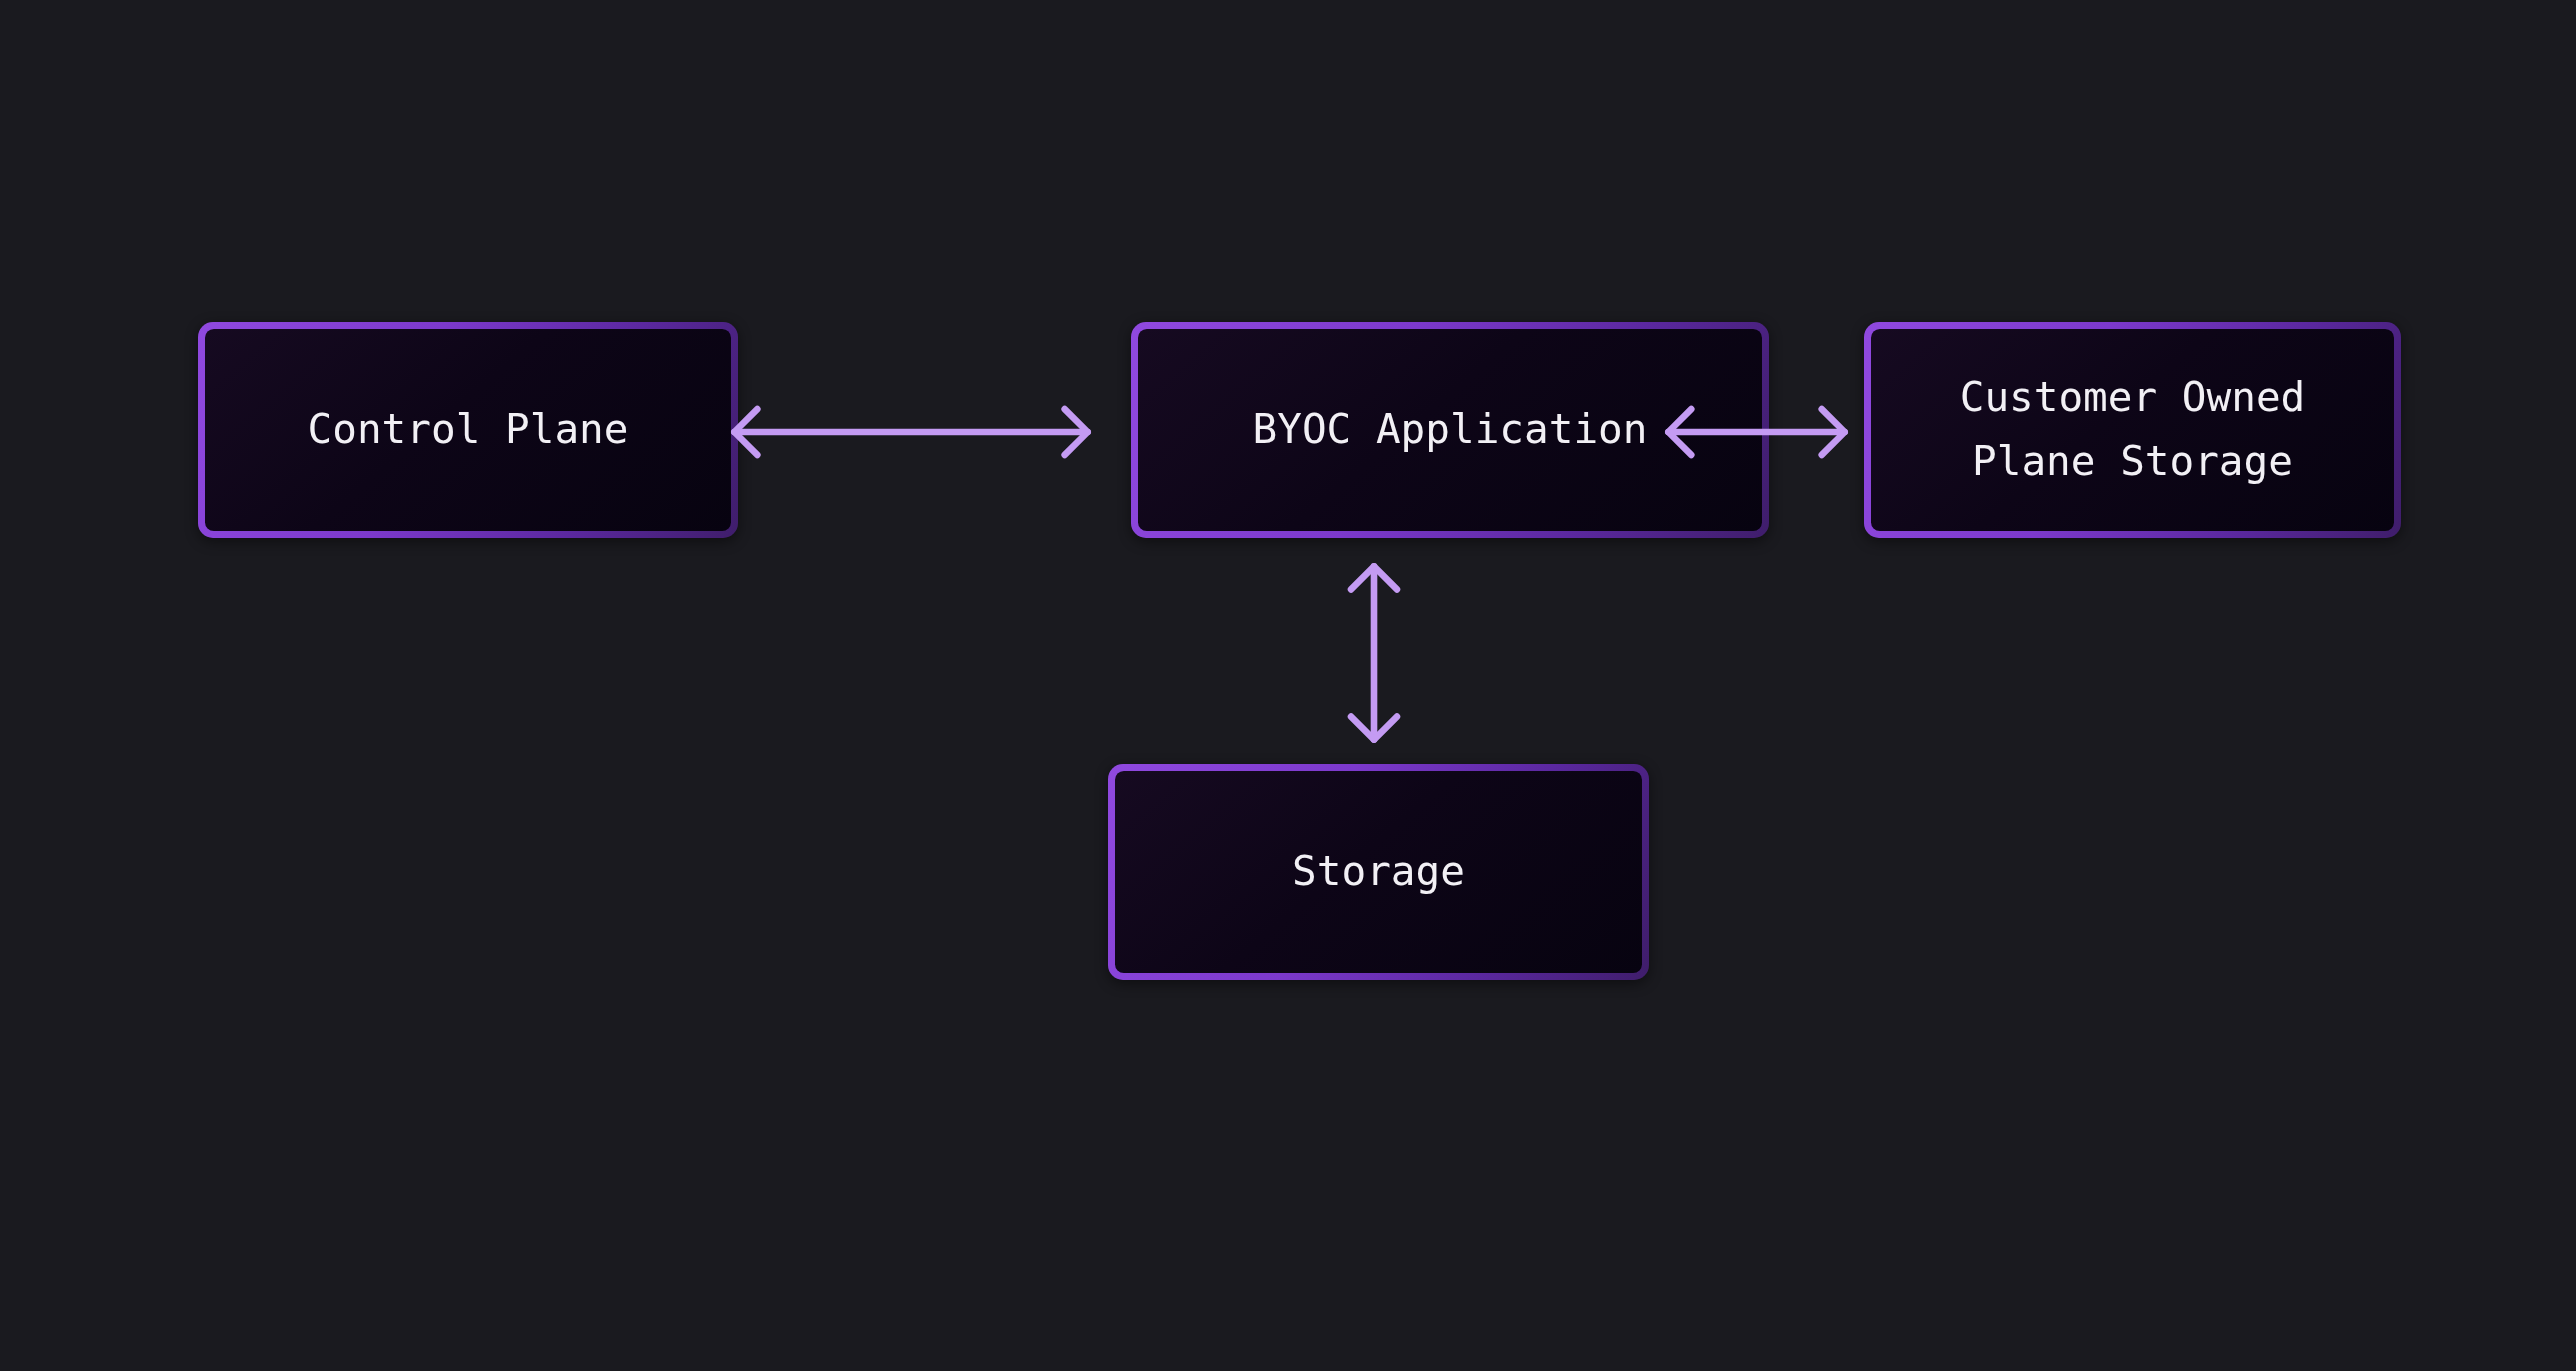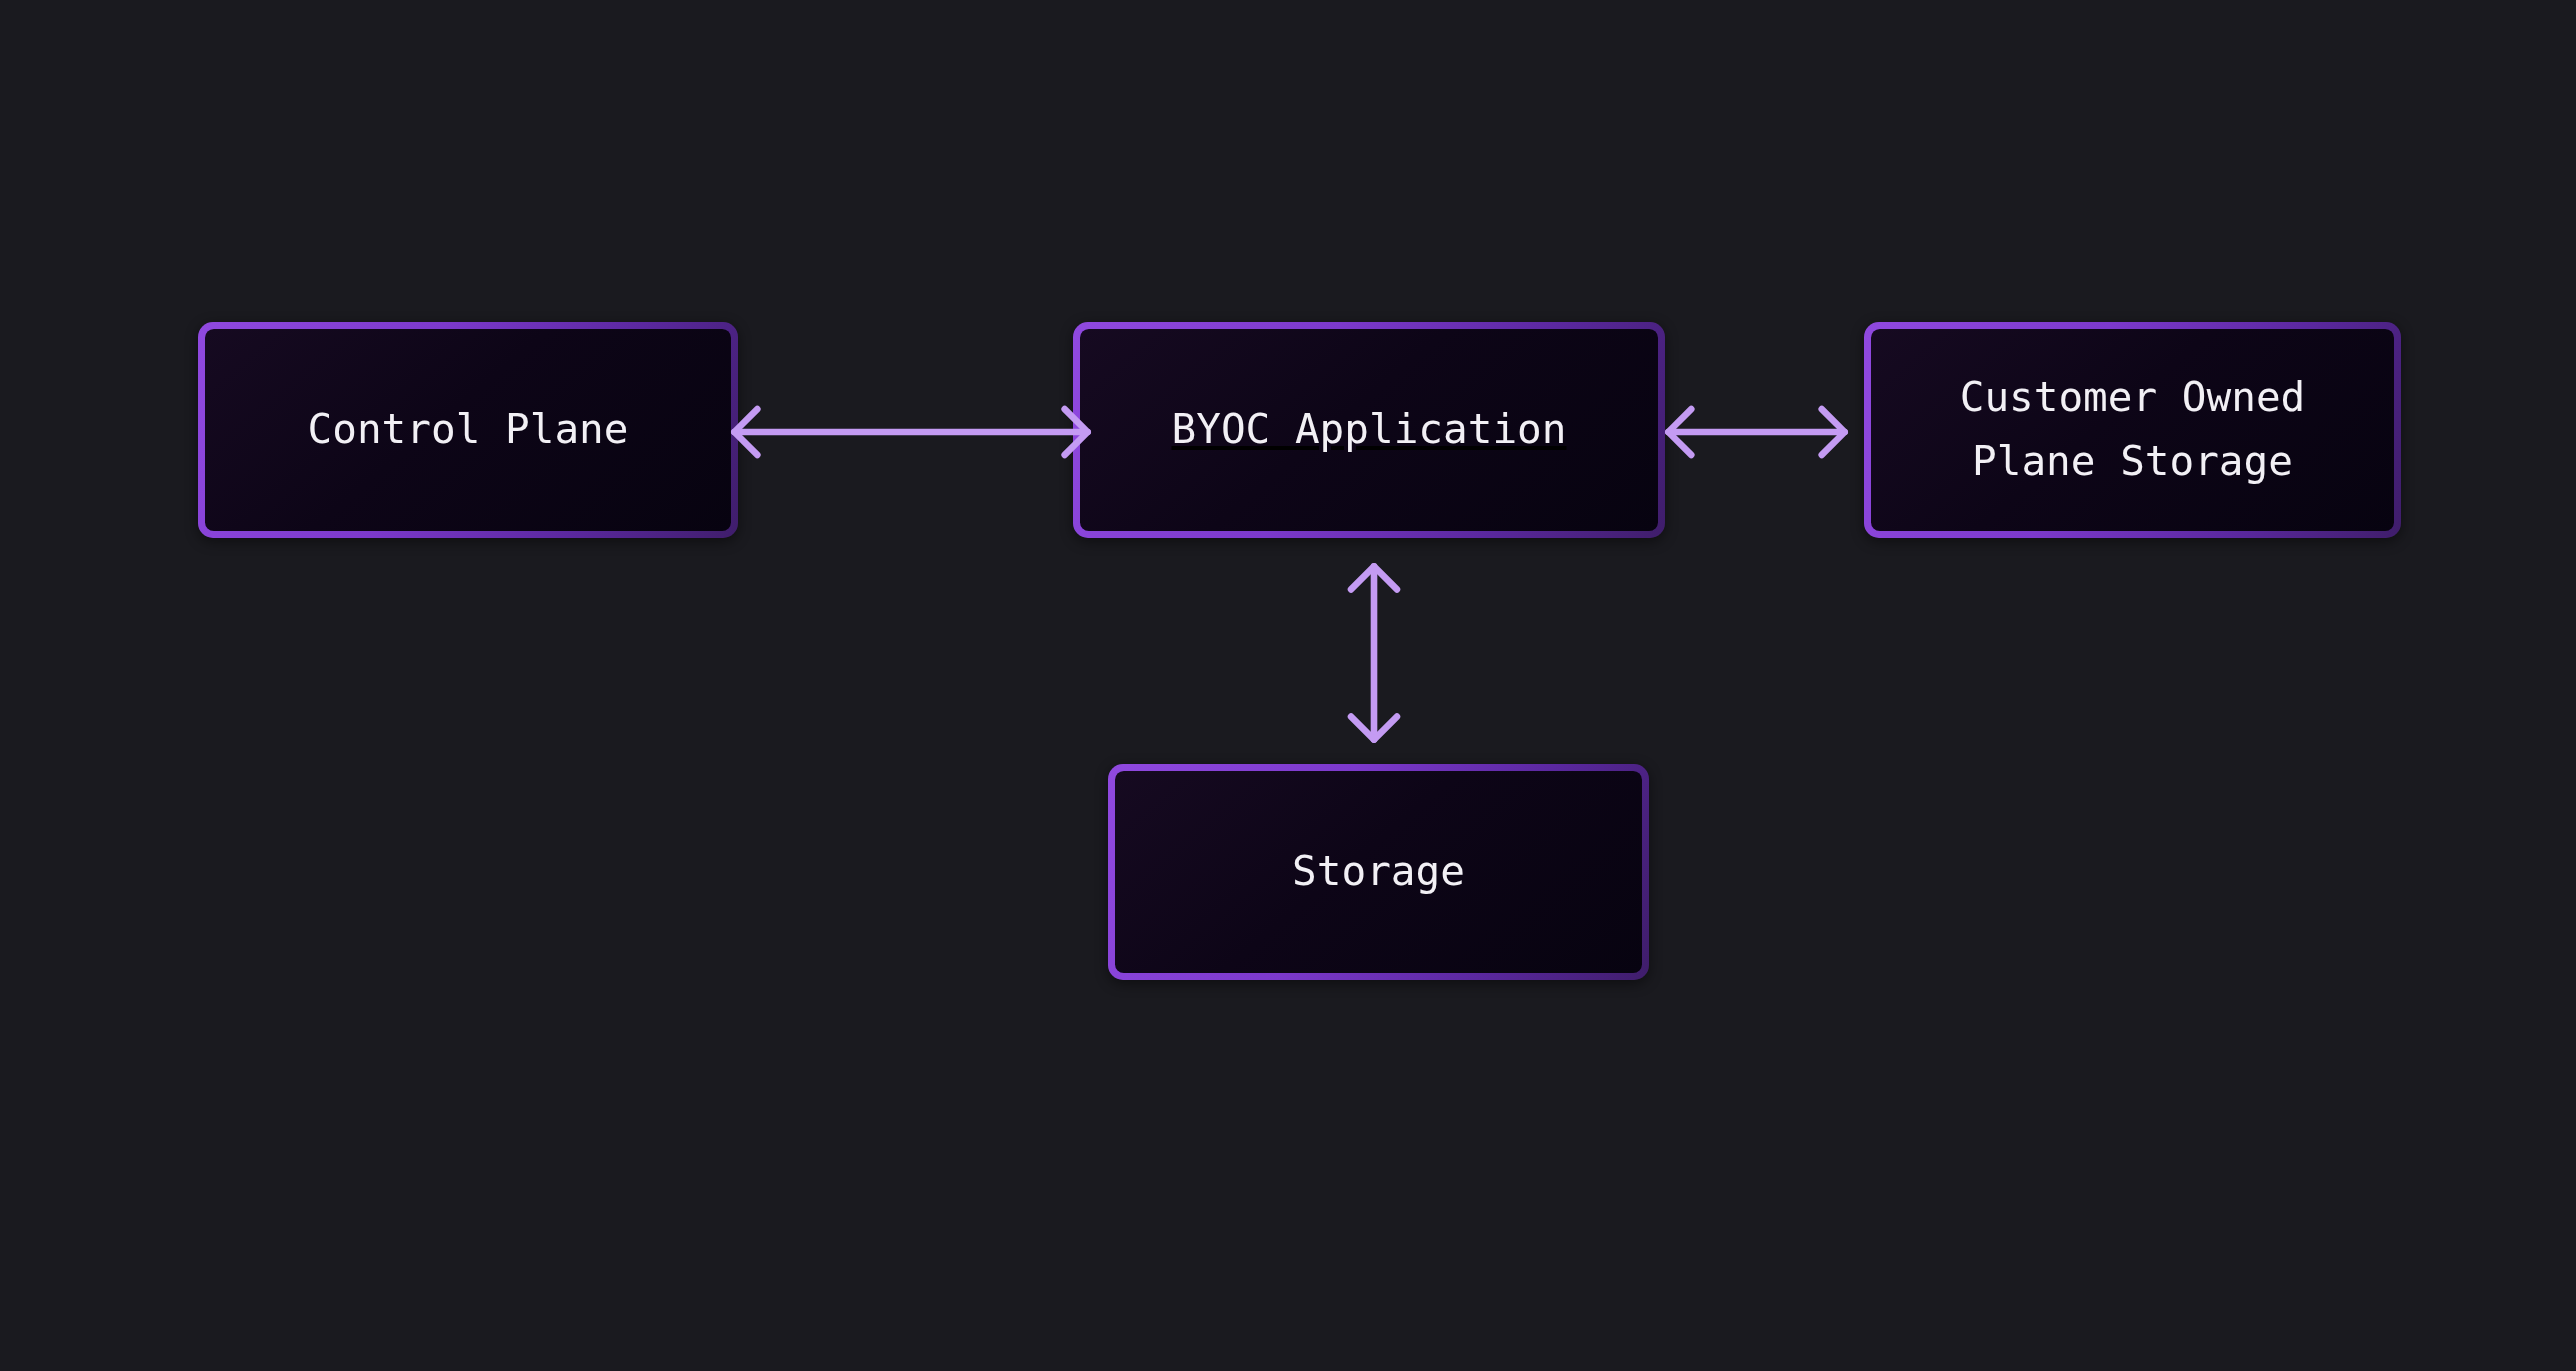--- a/index.html
+++ b/index.html
@@ -63,21 +63,21 @@
   }
   .node-label{
     color:var(--text);
     font-size:41px;
     line-height:1.55;
     text-align:center;
     white-space:pre-line;
     letter-spacing:0;
   }
   .node-control{left:175px;top:322px;width:540px;height:216px;margin-left:23px;}
-  .node-byoc{left:1073px;top:322px;width:592px;height:216px;text-decoration:underline;}
+  .node-byoc{left:1131px;top:322px;width:638px;height:216px;}
   .node-blob{left:1864px;top:322px;width:537px;height:216px;}
   .node-customer{left:1108px;top:764px;width:541px;height:216px;}
   .arrow{position:absolute;display:block;}
   .arrow path{
     fill:none;
     stroke:var(--arrow);
     stroke-width:7.5;
     stroke-linecap:round;
     stroke-linejoin:round;
   }

